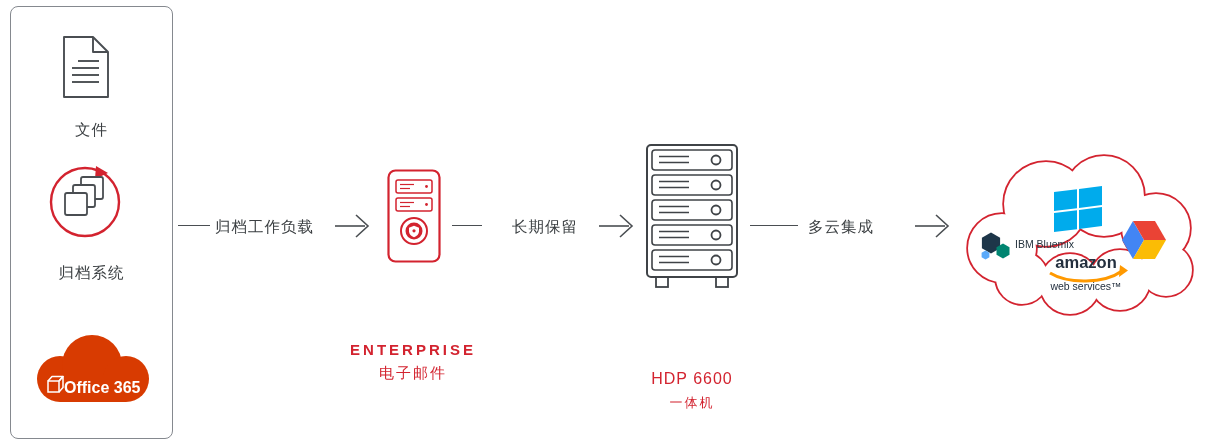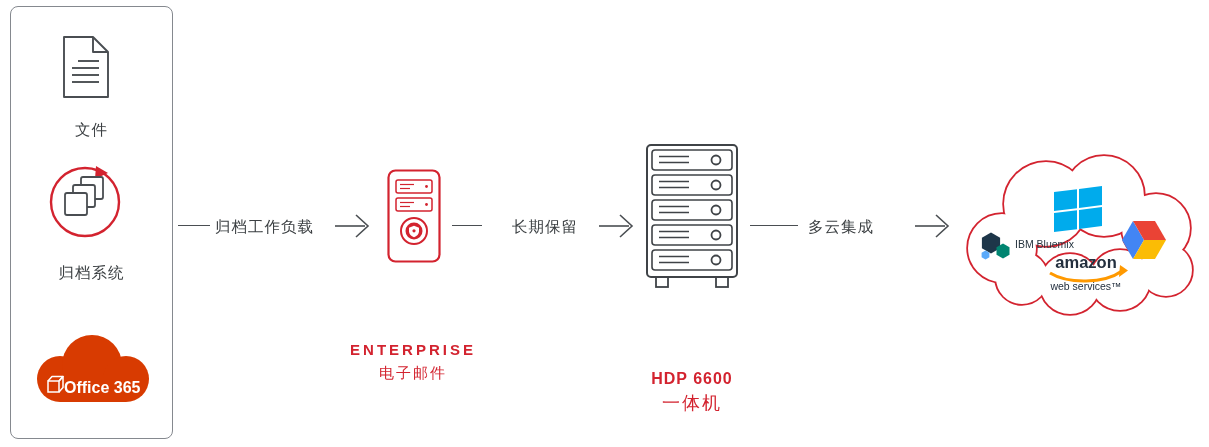--- a/index.html
+++ b/index.html
@@ -20,22 +20,22 @@
   body{margin:0;background:#fff;font-family:"Liberation Sans",sans-serif;}
   .canvas{position:relative;width:1209px;height:447px;background:#fff;overflow:hidden;}
   .abs{position:absolute;}
   .label-cn{font-size:15.5px;color:var(--ink);letter-spacing:1px;white-space:nowrap;}
   .source-box{left:10px;top:6px;width:163px;height:433px;border:1.5px solid #85898f;border-radius:8px;background:#fff;}
   .center-label{left:0;width:100%;text-align:center;}
   .hline{border-top:1.6px solid var(--line);height:0;}
   .caption{text-align:center;color:var(--accent);white-space:nowrap;margin-top:47px;}
   .vault-name{font-size:15px;font-weight:700;letter-spacing:3px;line-height:23px;}
   .vault-sub{font-size:15px;letter-spacing:2px;line-height:23px;}
-  .hdp-model{font-size:16px;font-weight:700;letter-spacing:1px;line-height:24px;}
-  .hdp-sub{font-size:18px;letter-spacing:2px;line-height:24px;}
+  .hdp-model{font-size:16px;font-weight:400;letter-spacing:1px;line-height:24px;}
+  .hdp-sub{font-size:13px;letter-spacing:2px;line-height:24px;}
   .stroke-accent{stroke:var(--accent);}
   .fill-accent{fill:var(--accent);}
   .stroke-gray{stroke:var(--line);}
   .stroke-dark{stroke:#3f4347;}
   .fill-office{fill:var(--office);}
   svg text{font-family:"Liberation Sans",sans-serif;}
 </style>
 </head>
 <body>
 

